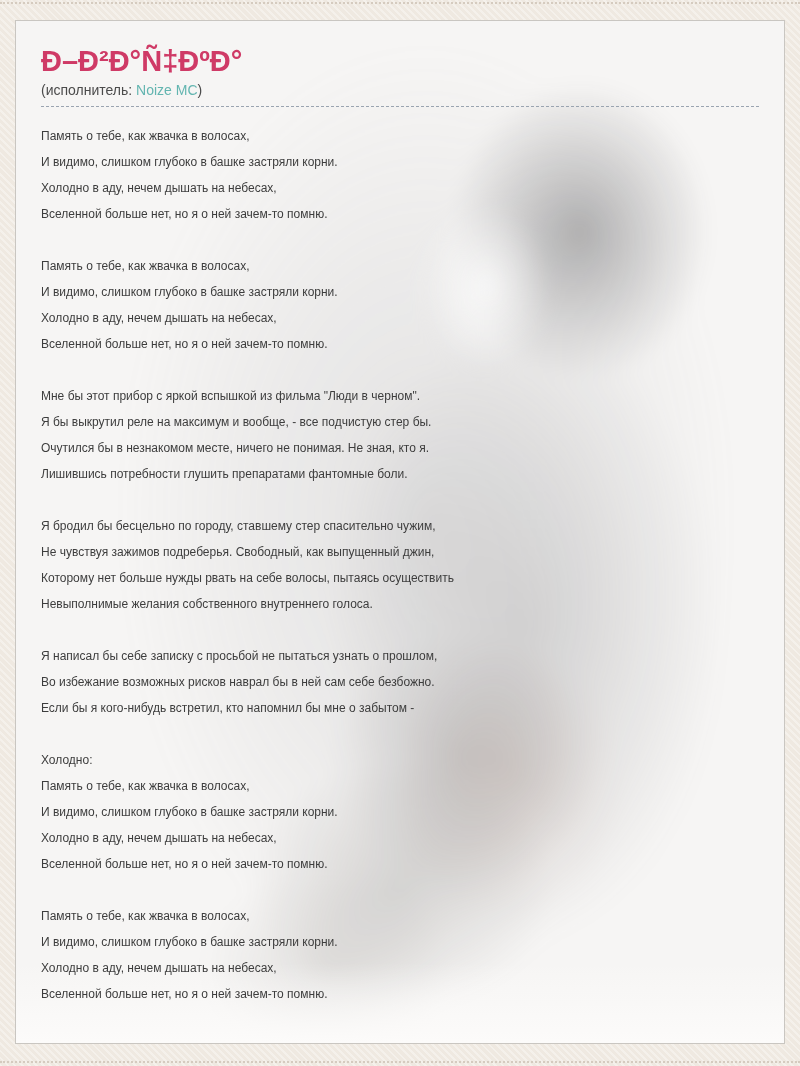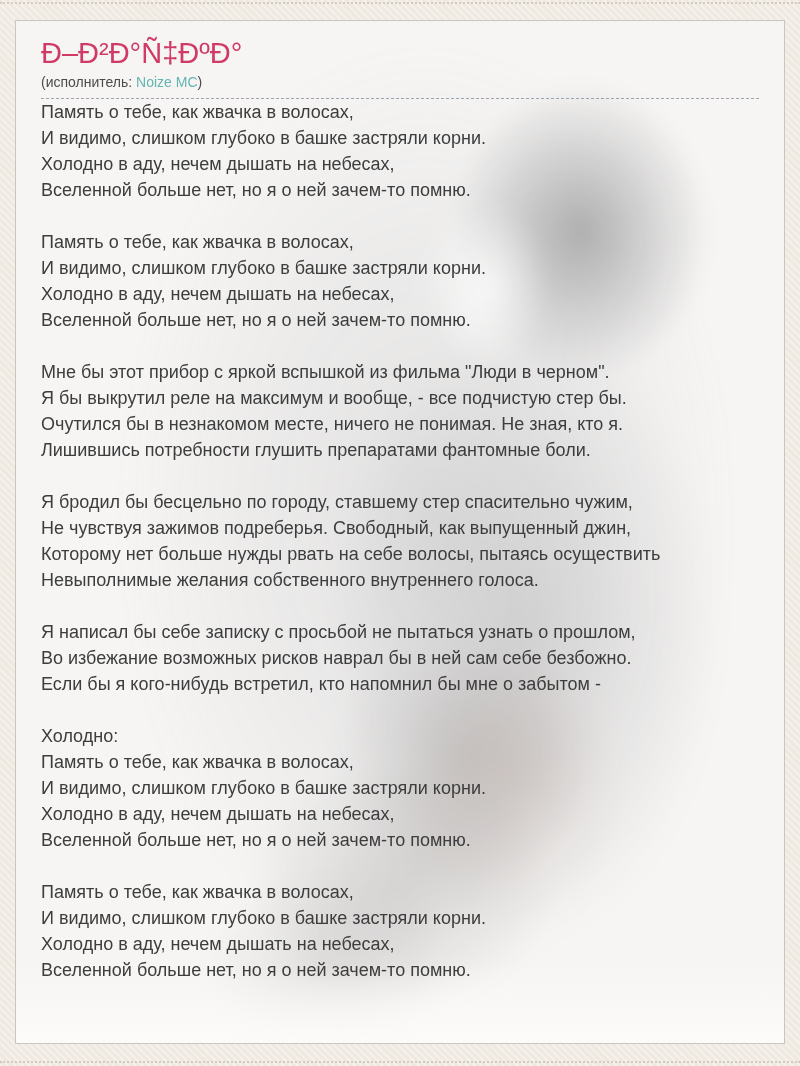--- a/index.html
+++ b/index.html
@@ -33,30 +33,30 @@
   .b-arm1  { left:340px; top:640px; width:270px; height:260px; background:radial-gradient(closest-side, rgba(70,65,65,.16), rgba(70,65,65,0)); }
   .b-arm2  { left:260px; top:770px; width:310px; height:250px; background:radial-gradient(closest-side, rgba(80,75,70,.18), rgba(80,75,70,0)); }
   .b-arm3  { left:215px; top:880px; width:250px; height:190px; background:radial-gradient(closest-side, rgba(90,85,80,.12), rgba(90,85,80,0)); }
   .b-warm  { left:410px; top:650px; width:230px; height:280px; background:radial-gradient(closest-side, rgba(150,105,85,.12), rgba(150,105,85,0)); }
   .fade-bottom { position:absolute; left:0; right:0; bottom:0; height:80px;
     background:linear-gradient(rgba(246,245,244,0), #fcfbfa); }
 
   .content { position:absolute; left:0; top:0; right:0; padding:14px 25px 0 25px; }
 
   h1.title {
-    margin:2px 0 0 0;
-    font-size:29px; line-height:32px; font-weight:normal;
+    margin:10px 0 0 0;
+    font-size:29px; line-height:32px; font-weight:bold;
     color:var(--title, #cf3a66);
     letter-spacing:0;
   }
   .subtitle { margin-top:3px; font-size:14px; line-height:20px; color:#4b4b4b; }
   .subtitle a { color:var(--link, #63b5b0); text-decoration:none; cursor:pointer; }
   .sep { margin-top:6px; height:0; border-bottom:1px dashed #9aa4b0; }
 
-  .lyrics { font-size:18px; line-height:26px; color:var(--text, #3d3d3d); }
+  .lyrics { margin-top:16px; font-size:12px; line-height:26px; color:var(--text, #3d3d3d); }
   .stanza { margin:0 0 26px 0; }
   .stanza:last-child { margin-bottom:0; }
 </style>
 </head>
 <body>
 
 <div class="dotline top"></div>
 
 <div class="card">
   <div class="photo">

